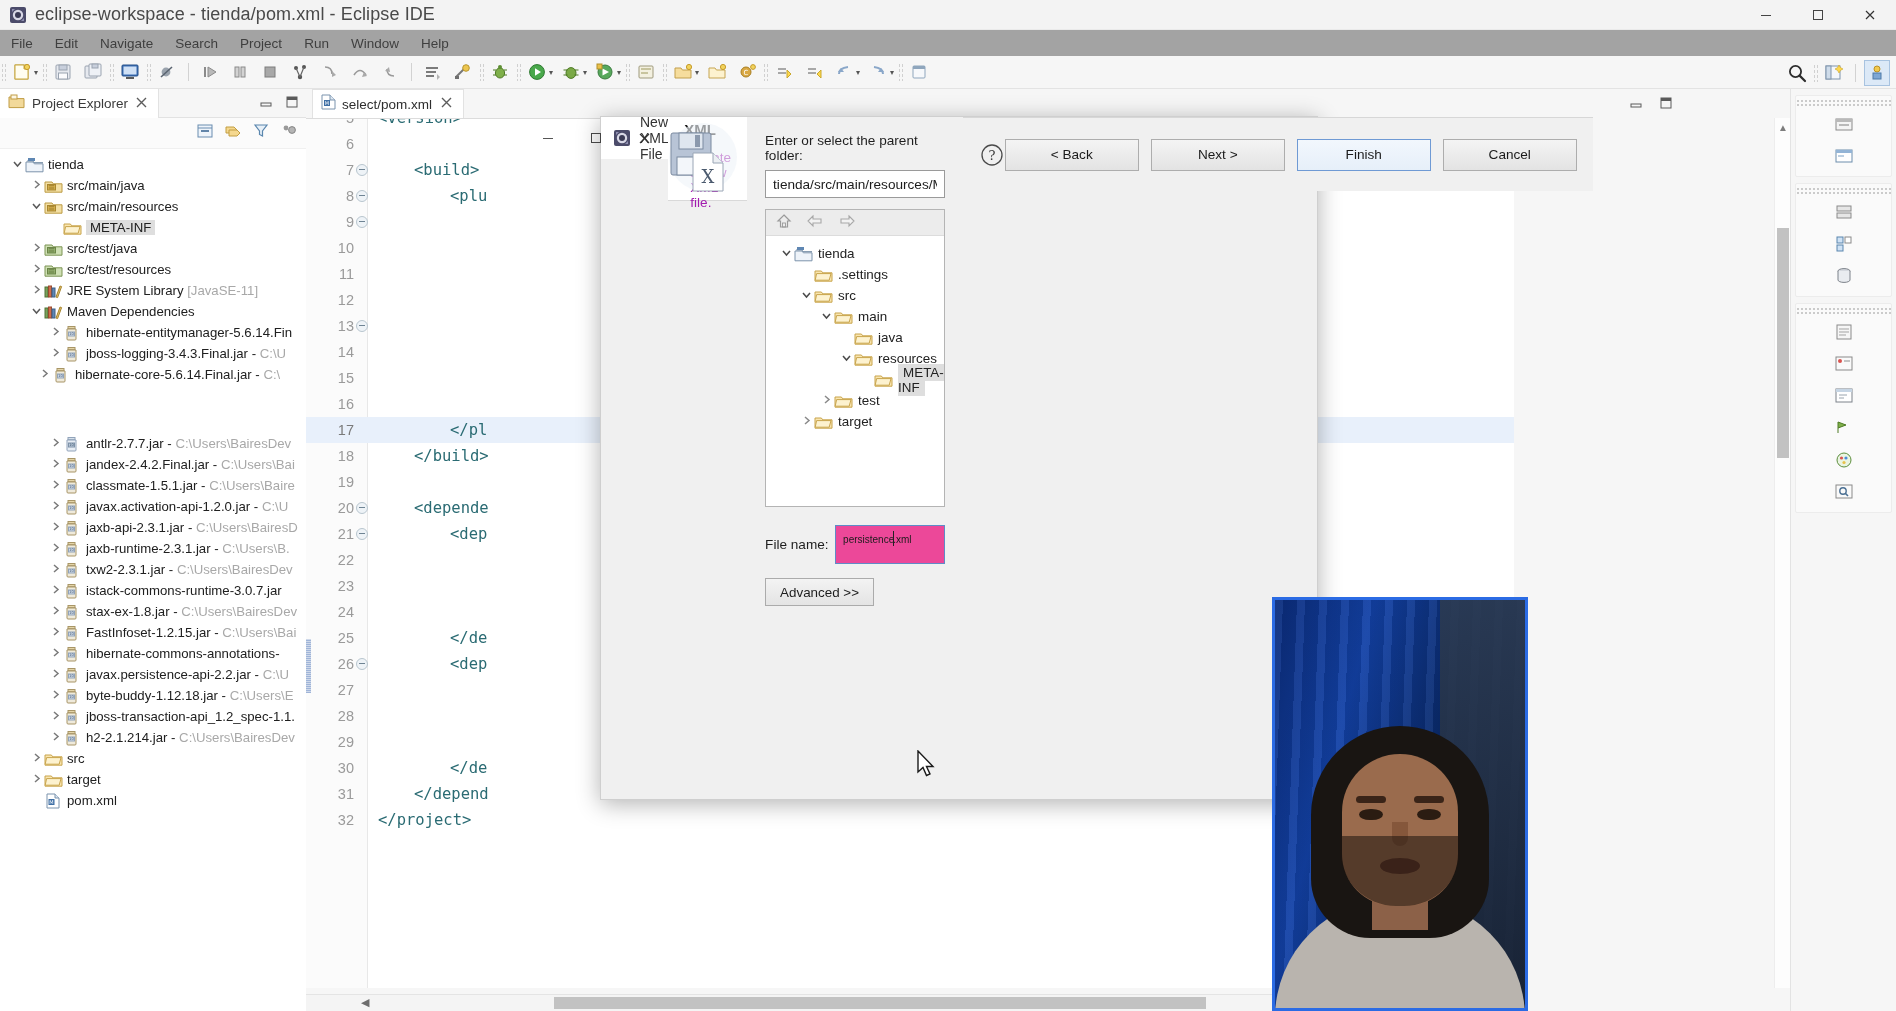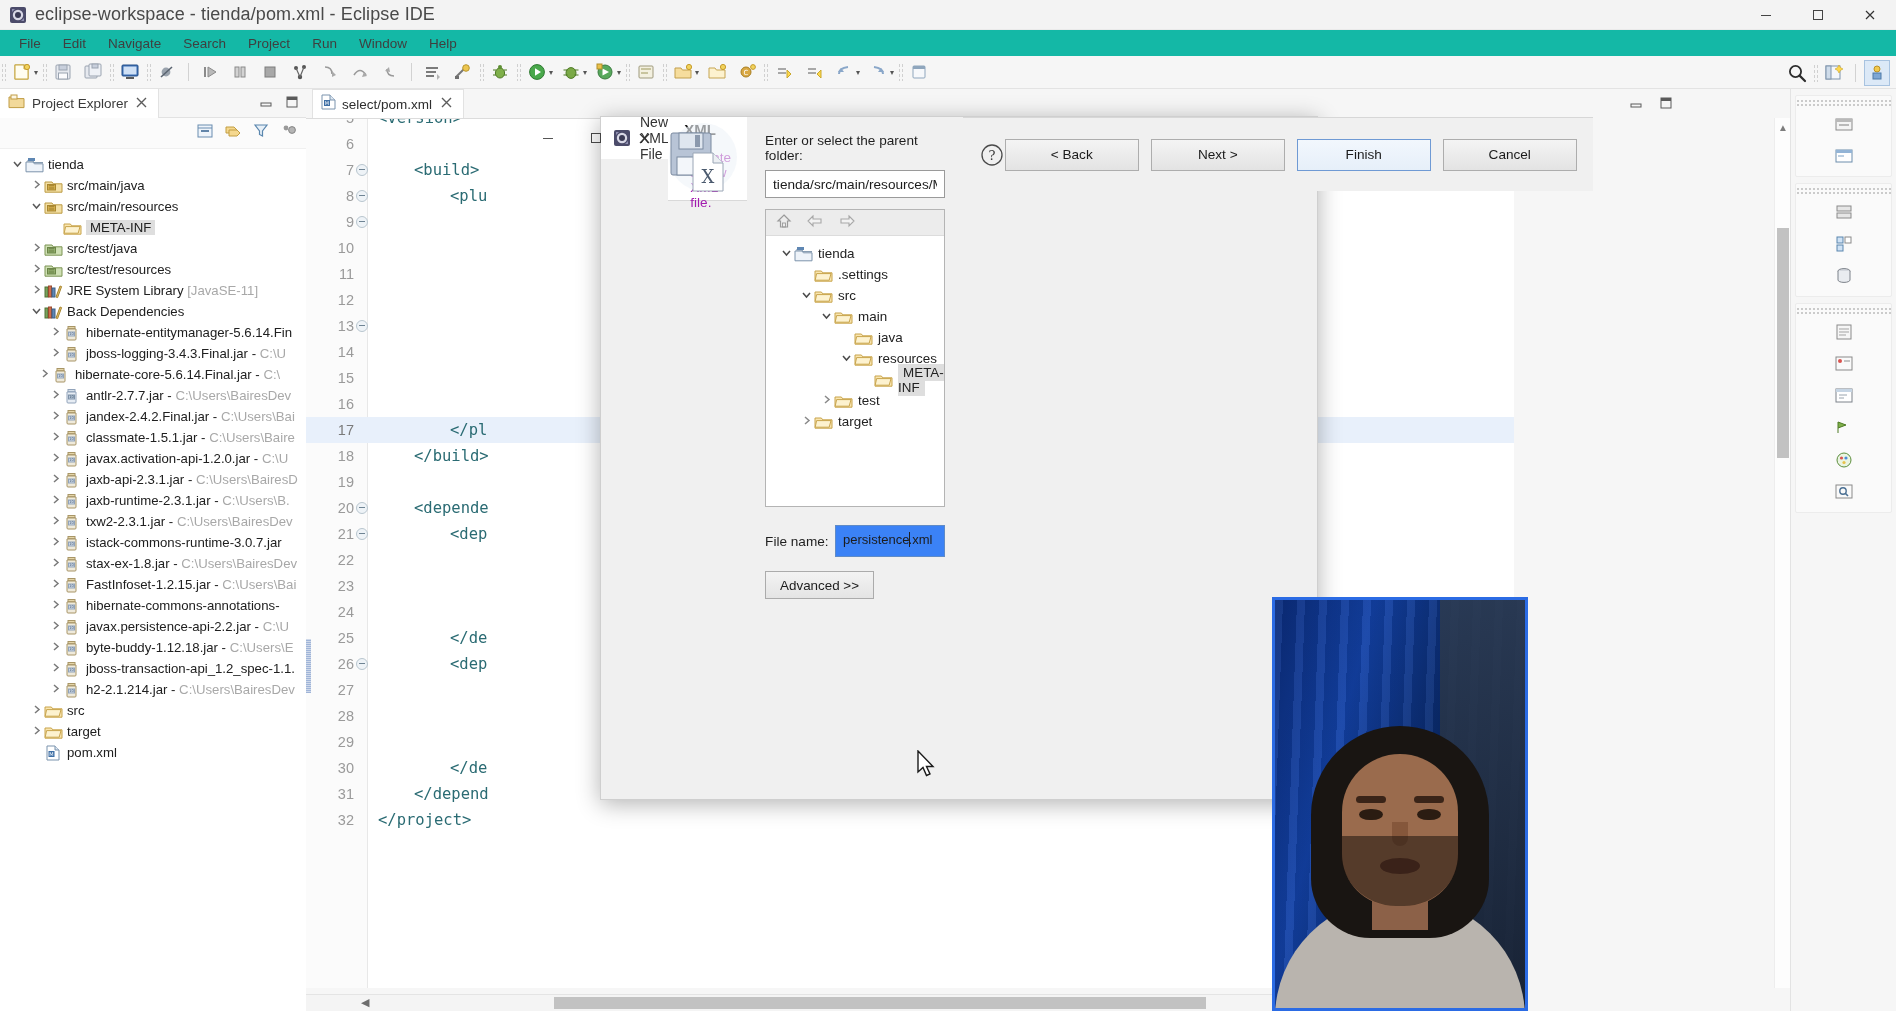--- a/index.html
+++ b/index.html
@@ -35,22 +35,22 @@
   .winbtn {
     width: 52px; height: 30px; display: flex; align-items: center; justify-content: center;
     color: #4a4a4a; font-size: 15px; line-height: 1;
   }
   .winbtn.close { color: #3b3b3b; }
   .winbtn svg { display: block; }
 
   
   .menubar {
     position: absolute; left: 0; top: 30px; width: 1896px; height: 26px;
-    background: #14b8a6;
-    display: flex; align-items: center; padding-left: 8px;
+    background: #a3a3a3;
+    display: flex; align-items: center; padding-left: 0;
   }
   .menuitem {
     font-size: 13.5px; color: #3f3f3f; padding: 3px 11px; white-space: nowrap;
   }
 
   
   .toolbar {
     position: absolute; left: 0; top: 56px; width: 1896px; height: 33px;
     background: #f6f6f6;
     border-bottom: 1px solid #e3e3e3;
@@ -227,22 +227,22 @@
     display: flex; align-items: center; padding-left: 10px; gap: 14px;
   }
   .m-tree { flex: 1; padding-top: 7px; overflow: hidden; background: #fff; }
   .m-row { display: flex; align-items: center; height: 21px; font-size: 13.4px; color: #222; }
   .m-row .tw { width: 16px; text-align: center; color: #555; font-size: 10px; flex: 0 0 16px; }
   .m-row .ico { width: 20px; height: 16px; flex: 0 0 20px; margin-right: 4px; }
   .m-row.sel .nm-hl { background: #dedede; padding: 1px 5px; }
   .m-filename-row { display: flex; align-items: center; margin-top: 18px; }
   .m-filename-row .lb { font-size: 13.6px; color: #1f1f1f; width: 70px; flex: 0 0 70px; }
   .m-filename-row .fn-input {
-    flex: 1; height: 32px; background: #3b82f6; border: 1px solid #5f8bc7;
-    font-size: 13px; color: #1c1c1c; padding: 0 7px; line-height: 27px;
+    flex: 1; height: 39px; background: #ec4899; border: 1px solid #5f8bc7;
+    font-size: 10px; color: #1c1c1c; padding: 0 7px; line-height: 27px;
     position: relative;
   }
   .caret { display: inline-block; width: 1px; height: 15px; background: #222;
            vertical-align: -3px; margin: 0 -1px; }
   .m-advanced {
     margin-top: 14px; height: 28px; min-width: 104px; display: inline-flex;
     align-items: center; justify-content: center; padding: 0 14px;
     background: linear-gradient(#f3f3f3,#e4e4e4); border: 1px solid #ababab;
     font-size: 13.4px; color: #1d1d1d;
   }
@@ -696,21 +696,21 @@
         <div class="row" style="padding-left: 29px;">
           <span class="tw"><svg width="11" height="11" viewBox="0 0 11 11">
               <path d="M2 4 L5.5 8 L9 4" fill="none" stroke="#5a5a5a" stroke-width="1.5"></path>
             </svg></span>
           <span class="ico"><svg width="19" height="16" viewBox="0 0 19 16">
               <rect x="1" y="4" width="3" height="10" fill="#7aa35c" stroke="#4f7036"></rect>
               <rect x="4.5" y="3" width="3" height="11" fill="#d06d4a" stroke="#9a4a2e"></rect>
               <rect x="8" y="5" width="3" height="9" fill="#5f87b3" stroke="#3f5f85"></rect>
               <path d="M12 14 l4 -11 l1.6 .6 l-4 11 z" fill="#e2c06a" stroke="#a8862f"></path>
             </svg></span>
-          <span class="nm">Back Dependencies</span>
+          <span class="nm">Maven Dependencies</span>
         </div>
         <div class="row" style="padding-left: 48px;">
           <span class="tw"><svg width="11" height="11" viewBox="0 0 11 11">
               <path d="M4 2 L8 5.5 L4 9" fill="none" stroke="#7a7a7a" stroke-width="1.5"></path>
             </svg></span>
           <span class="ico"><svg width="19" height="16" viewBox="0 0 19 16">
               <rect x="5" y="1.5" width="7" height="2.2" fill="#e4d5a8" stroke="#a89566"></rect>
               <path d="M4 4 h9 v10 a1 1 0 0 1 -1 1 h-7 a1 1 0 0 1 -1 -1 z" fill="#efeadb" stroke="#a89566"></path>
               <rect x="5.5" y="7" width="6" height="4" fill="#cfd9e6" stroke="#91a3ba"></rect>
               <text x="8.5" y="10.4" font-size="3.6" text-anchor="middle" fill="#36506e" font-family="DejaVu Sans">10</text>
@@ -734,21 +734,21 @@
               <path d="M4 2 L8 5.5 L4 9" fill="none" stroke="#7a7a7a" stroke-width="1.5"></path>
             </svg></span>
           <span class="ico"><svg width="19" height="16" viewBox="0 0 19 16">
               <rect x="5" y="1.5" width="7" height="2.2" fill="#e4d5a8" stroke="#a89566"></rect>
               <path d="M4 4 h9 v10 a1 1 0 0 1 -1 1 h-7 a1 1 0 0 1 -1 -1 z" fill="#efeadb" stroke="#a89566"></path>
               <rect x="5.5" y="7" width="6" height="4" fill="#cfd9e6" stroke="#91a3ba"></rect>
               <text x="8.5" y="10.4" font-size="3.6" text-anchor="middle" fill="#36506e" font-family="DejaVu Sans">10</text>
             </svg></span>
           <span class="nm">hibernate-core-5.6.14.Final.jar - <span class="sub">C:\</span></span>
         </div>
-        <div class="row" style="padding-left: 48px;">
+        <div class="row" style="padding-left: 48px; margin-top: 48px;">
           <span class="tw"><svg width="11" height="11" viewBox="0 0 11 11">
               <path d="M4 2 L8 5.5 L4 9" fill="none" stroke="#7a7a7a" stroke-width="1.5"></path>
             </svg></span>
           <span class="ico"><svg width="19" height="16" viewBox="0 0 19 16">
               <rect x="5" y="1.5" width="7" height="2.2" fill="#d6e0ea" stroke="#91a3ba"></rect>
               <path d="M4 4 h9 v10 a1 1 0 0 1 -1 1 h-7 a1 1 0 0 1 -1 -1 z" fill="#e7edf4" stroke="#91a3ba"></path>
               <rect x="5.5" y="7" width="6" height="4" fill="#b9c8d9" stroke="#7e92a8"></rect>
               <text x="8.5" y="10.4" font-size="3.6" text-anchor="middle" fill="#2e4660" font-family="DejaVu Sans">10</text>
             </svg></span>
           <span class="nm">antlr-2.7.7.jar - <span class="sub">C:\Users\BairesDev</span></span>

